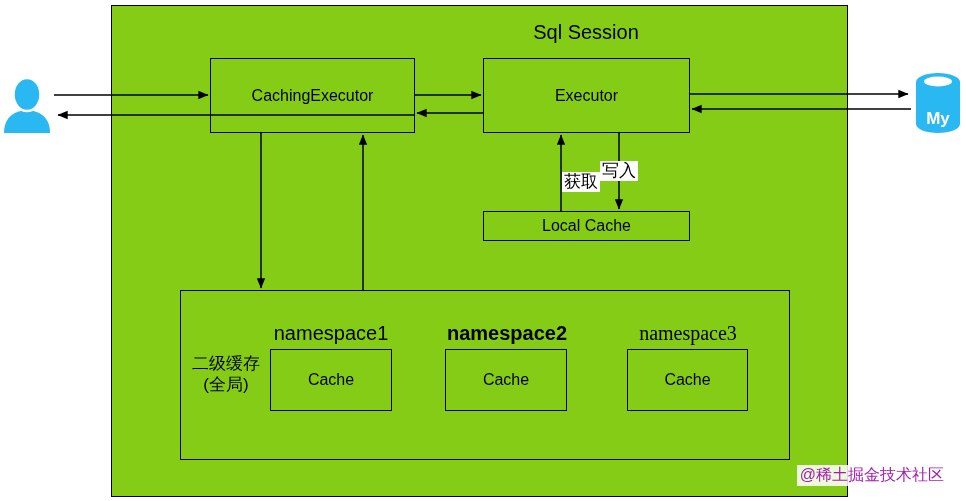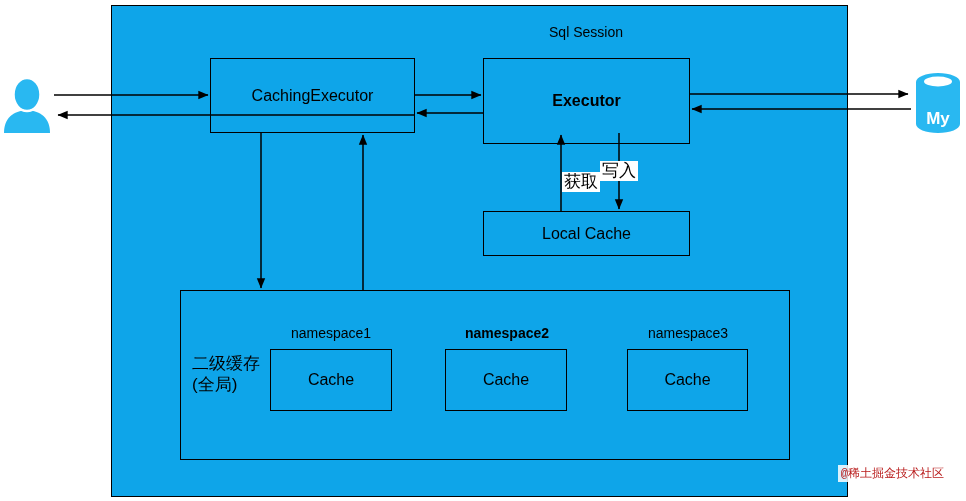--- a/index.html
+++ b/index.html
@@ -9,87 +9,86 @@
     height: 501px;
     background: #ffffff;
     font-family: "Liberation Sans", "DejaVu Sans", sans-serif;
     color: #000;
     overflow: hidden;
   }
   .rect {
     position: absolute;
     box-sizing: border-box;
     border: 1.5px solid #000;
-    background: #0ea5e9;
+    background: #84cc16;
   }
   .node {
     display: flex;
     align-items: center;
     justify-content: center;
     font-size: 16px;
     z-index: 1;
   }
   .outer  { z-index: 0; }
   .inner-container { z-index: 1; }
   .edges {
     position: absolute;
     left: 0; top: 0;
     width: 966px; height: 501px;
     z-index: 2;
     pointer-events: none;
   }
   .lbl {
     position: absolute;
     white-space: nowrap;
-    font-size: 14px;
+    font-size: 20px;
     z-index: 3;
   }
   .center { transform: translate(-50%, -50%); }
   .cjk { font-size: 17px; }
   .edge-label {
     background: #fff;
     padding: 0 2px;
     line-height: 20px;
   }
   .two-line {
-    text-align: left;
+    text-align: center;
     line-height: 21px;
   }
   .icon { position: absolute; z-index: 2; }
   .watermark {
     position: absolute;
     right: 19px;
     top: 465px;
-    font-size: 12px;
-    color: #b91c1c;
+    font-size: 16px;
+    color: #a21caf;
     background: rgba(255,255,255,0.85);
     padding: 0 3px;
     z-index: 4;
     white-space: nowrap;
-    font-family: Liberation Mono, monospace;
   }
 </style>
 </head>
 <body>
 
 <div class="canvas">
 
   <div class="rect outer" style="left:111px; top:5px; width:737px; height:492px;"></div>
 
   <div class="rect inner-container" style="left:180px; top:290px; width:610px; height:170px;"></div>
 
   <div class="rect node" style="left:210px; top:58px; width:205px; height:75px;">
     <span>CachingExecutor</span>
   </div>
 
-  <div class="rect node" style="left:483px; top:58px; width:207px; height:86px;font-weight:bold;">
+  <div class="rect node" style="left:483px; top:58px; width:207px; height:75px;">
     <span>Executor</span>
   </div>
 
-  <div class="rect node" style="left:483px; top:211px; width:207px; height:45px;">
+  <div class="rect node" style="left:483px; top:211px; width:207px; height:30px;">
     <span>Local Cache</span>
   </div>
 
   <div class="rect node" style="left:270px; top:349px; width:122px; height:62px;">
     <span>Cache</span>
   </div>
   <div class="rect node" style="left:445px; top:349px; width:122px; height:62px;">
     <span>Cache</span>
   </div>
   <div class="rect node" style="left:627px; top:349px; width:121px; height:62px;">
@@ -121,21 +120,21 @@
   <div class="lbl center cjk edge-label" style="left:581px; top:182px;">获取</div>
   <div class="lbl center cjk edge-label" style="left:619px; top:171px;font-family:Liberation Serif, serif;">写入</div>
 
   <div class="lbl center cjk two-line" style="left:226px; top:374px;">
     <div>二级缓存</div>
     <div>(全局)</div>
   </div>
 
   <div class="lbl center" style="left:331px; top:333px;">namespace1</div>
   <div class="lbl center" style="left:507px; top:333px;font-weight:bold;">namespace2</div>
-  <div class="lbl center" style="left:688px; top:333px;">namespace3</div>
+  <div class="lbl center" style="left:688px; top:333px;font-family:Liberation Serif, serif;">namespace3</div>
 
   <svg class="icon" style="left:2px; top:78px;" width="50" height="55" viewBox="0 0 50 55">
     <path d="M2,55 C2,40.5 11,32.5 25,32.5 C39,32.5 48,40.5 48,55 Z" fill="#29B8F1"></path>
     <ellipse cx="25" cy="16.5" rx="13.5" ry="16.5" fill="#29B8F1" stroke="#ffffff" stroke-width="2.5"></ellipse>
   </svg>
 
   <svg class="icon" style="left:915px; top:72px;" width="46" height="62" viewBox="0 0 46 62">
     <path d="M1,10 C1,5 10.8,1 23,1 C35.2,1 45,5 45,10 L45,52 C45,57 35.2,61 23,61 C10.8,61 1,57 1,52 Z" fill="#29B8F1"></path>
     <ellipse cx="23" cy="9.5" rx="14" ry="5" fill="#ffffff"></ellipse>
     <text x="23" y="52" text-anchor="middle" font-size="17" font-weight="bold" fill="#ffffff" font-family="Liberation Sans, DejaVu Sans, sans-serif">My</text>

